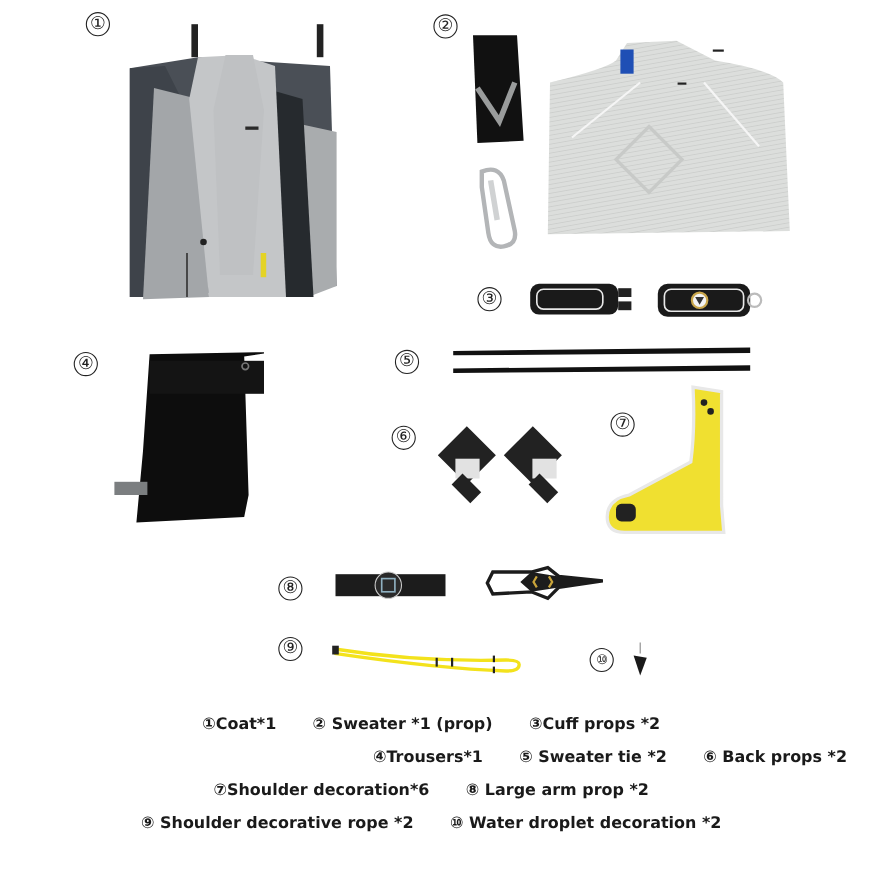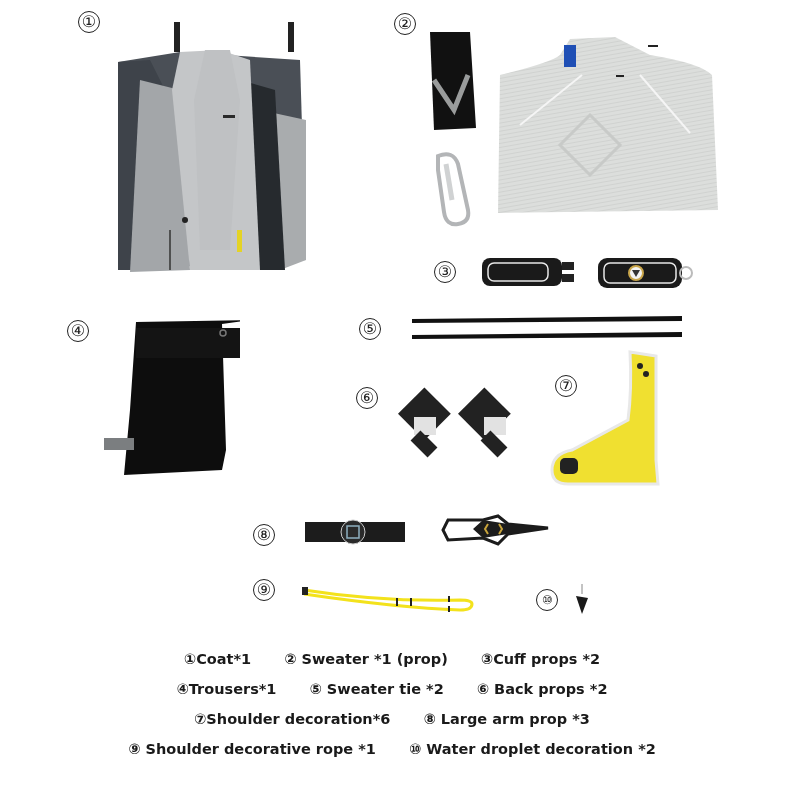--- a/index.html
+++ b/index.html
@@ -128,25 +128,25 @@
 <svg class="item" style="left:572px;top:582px;" width="20" height="35" viewBox="0 0 20 35">
   <line x1="10" y1="2" x2="10" y2="12" stroke="#888" stroke-width="1"></line>
   <path d="M4 14 L16 16 L10 32 Z" fill="#1a1a1a"></path>
 </svg>
 
 <div class="legend" style="top:651px;">
   <span>①Coat*1</span>
   <span>② Sweater *1 (prop)</span>
   <span>③Cuff props *2</span>
 </div>
-<div class="legend" style="top:681px;">
+<div class="legend" style="top:681px;text-align:right;">
   <span>④Trousers*1</span>
   <span>⑤ Sweater tie *2</span>
   <span>⑥ Back props *2</span>
 </div>
 <div class="legend" style="top:711px;">
   <span>⑦Shoulder decoration*6</span>
-  <span>⑧ Large arm prop *3</span>
+  <span>⑧ Large arm prop *2</span>
 </div>
 <div class="legend" style="top:741px;">
-  <span>⑨ Shoulder decorative rope *1</span>
+  <span>⑨ Shoulder decorative rope *2</span>
   <span>⑩ Water droplet decoration *2</span>
 </div>
 
 </body></html>

